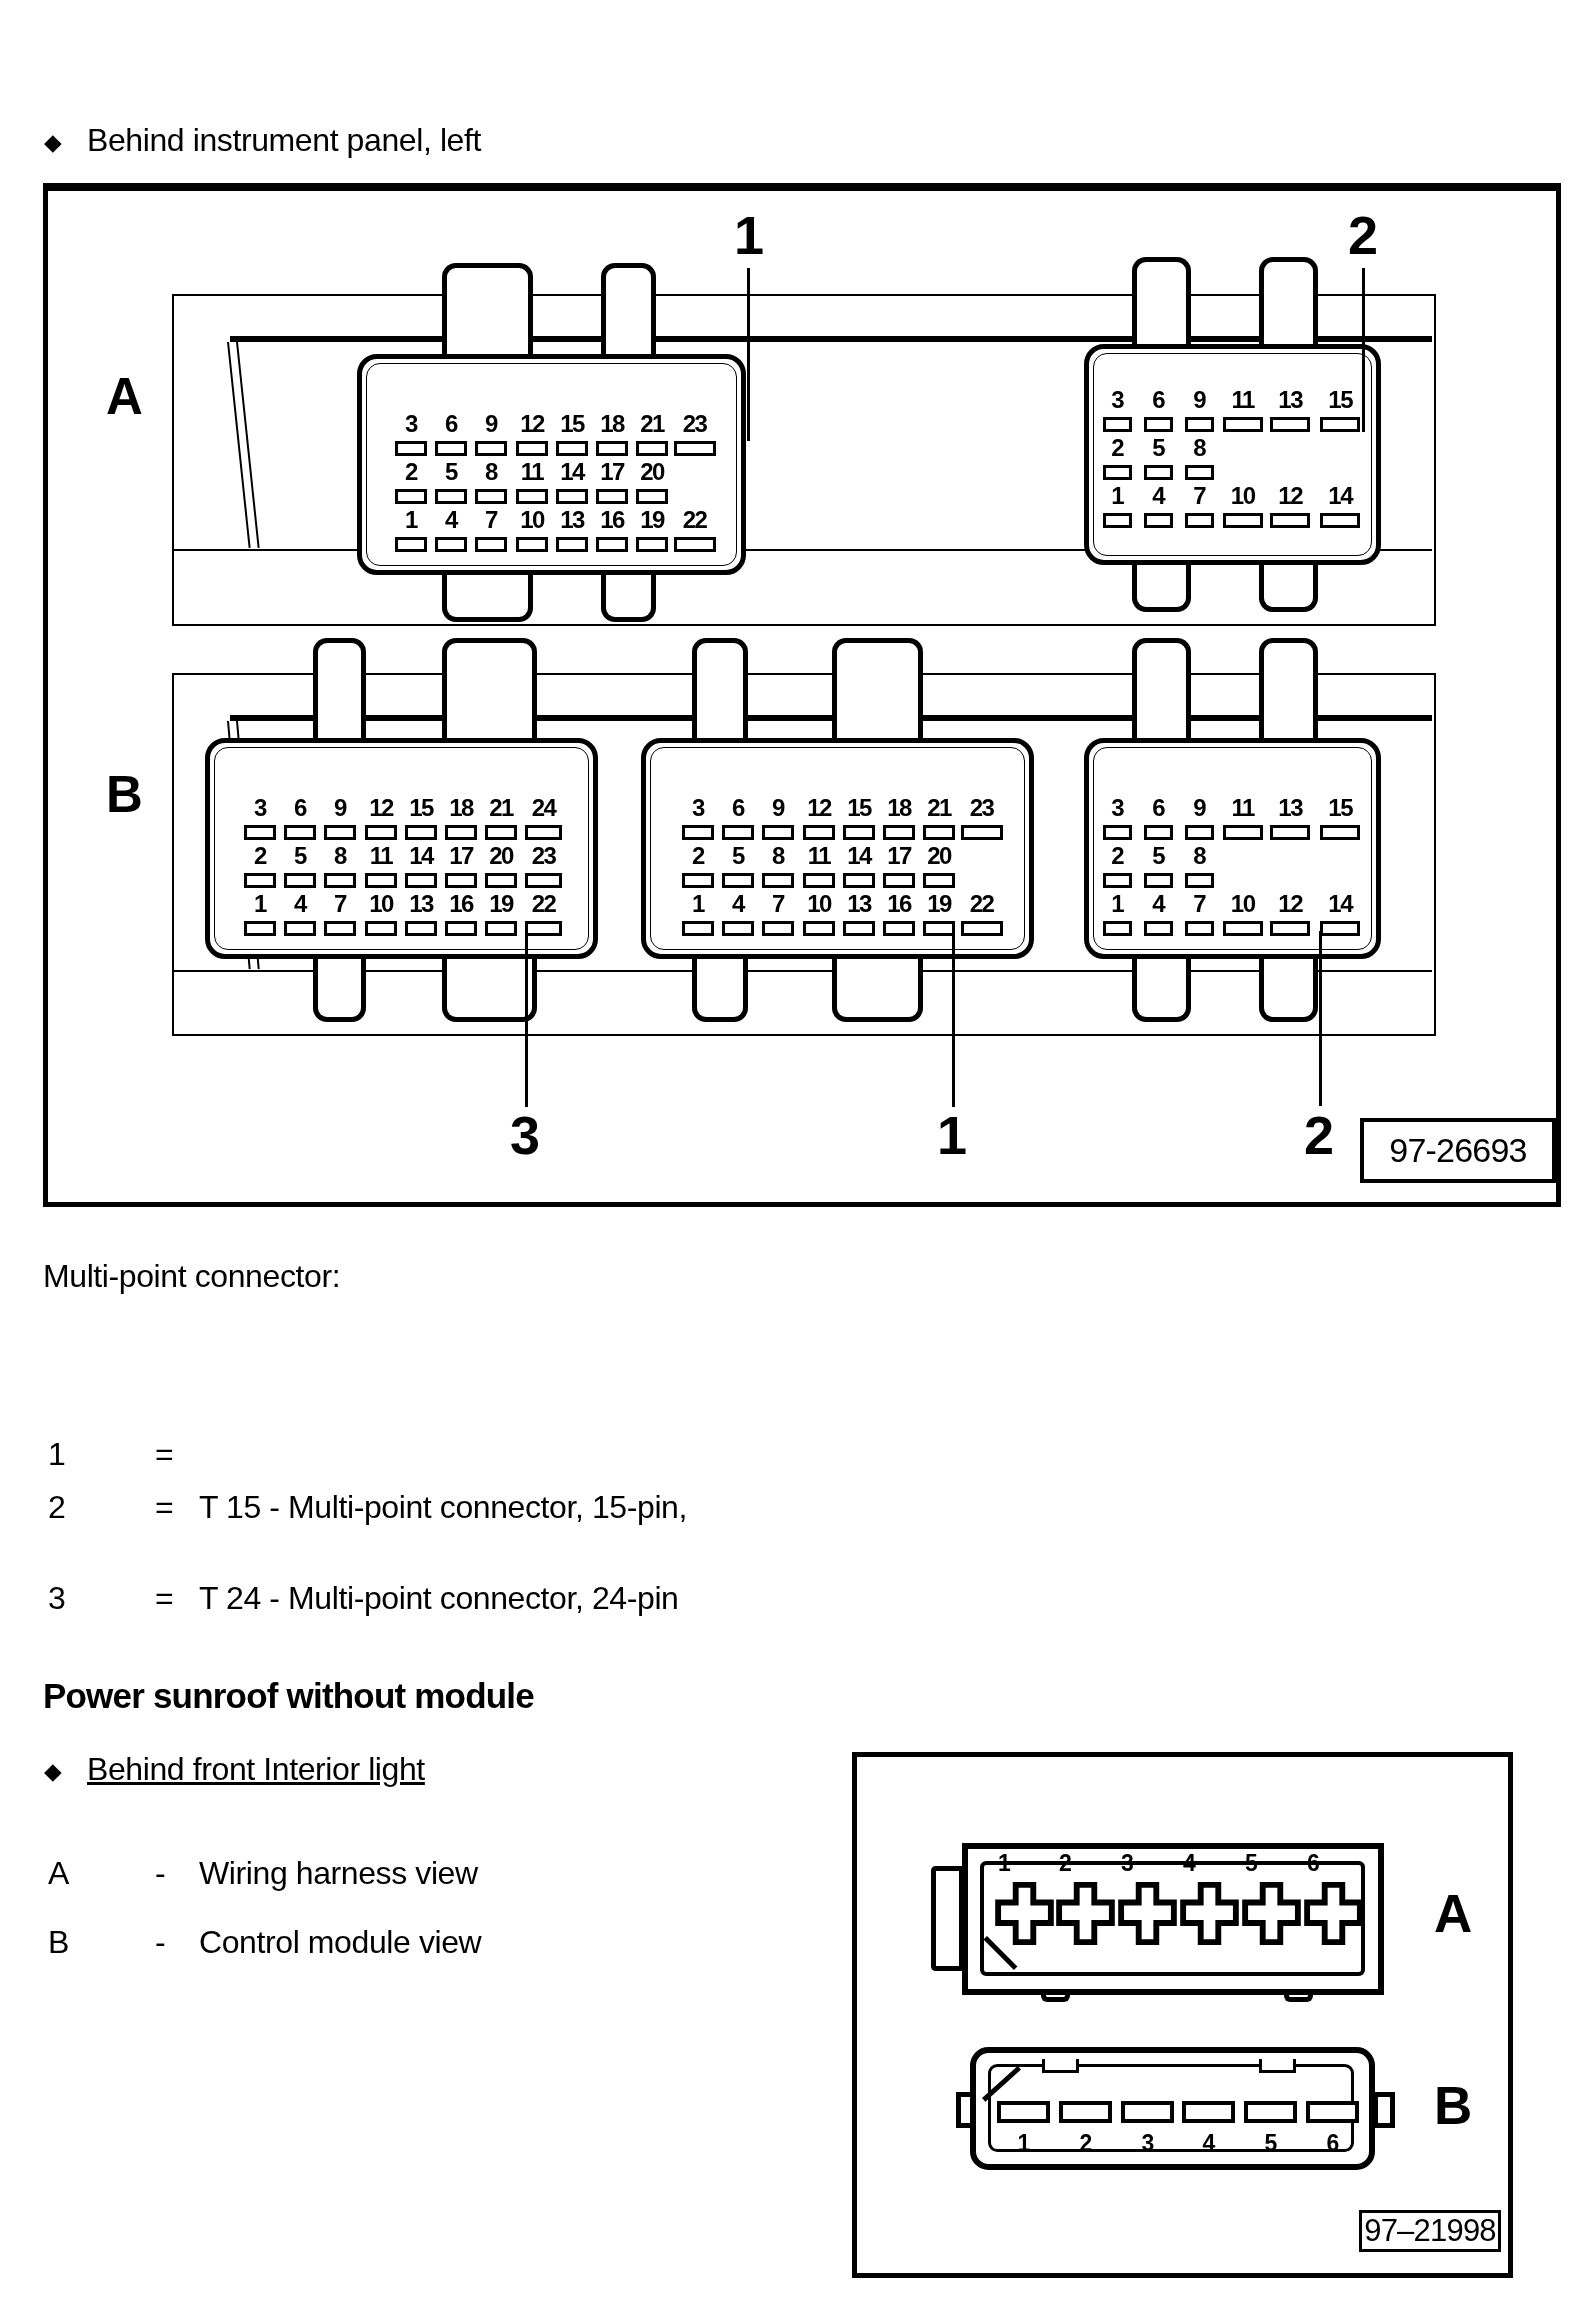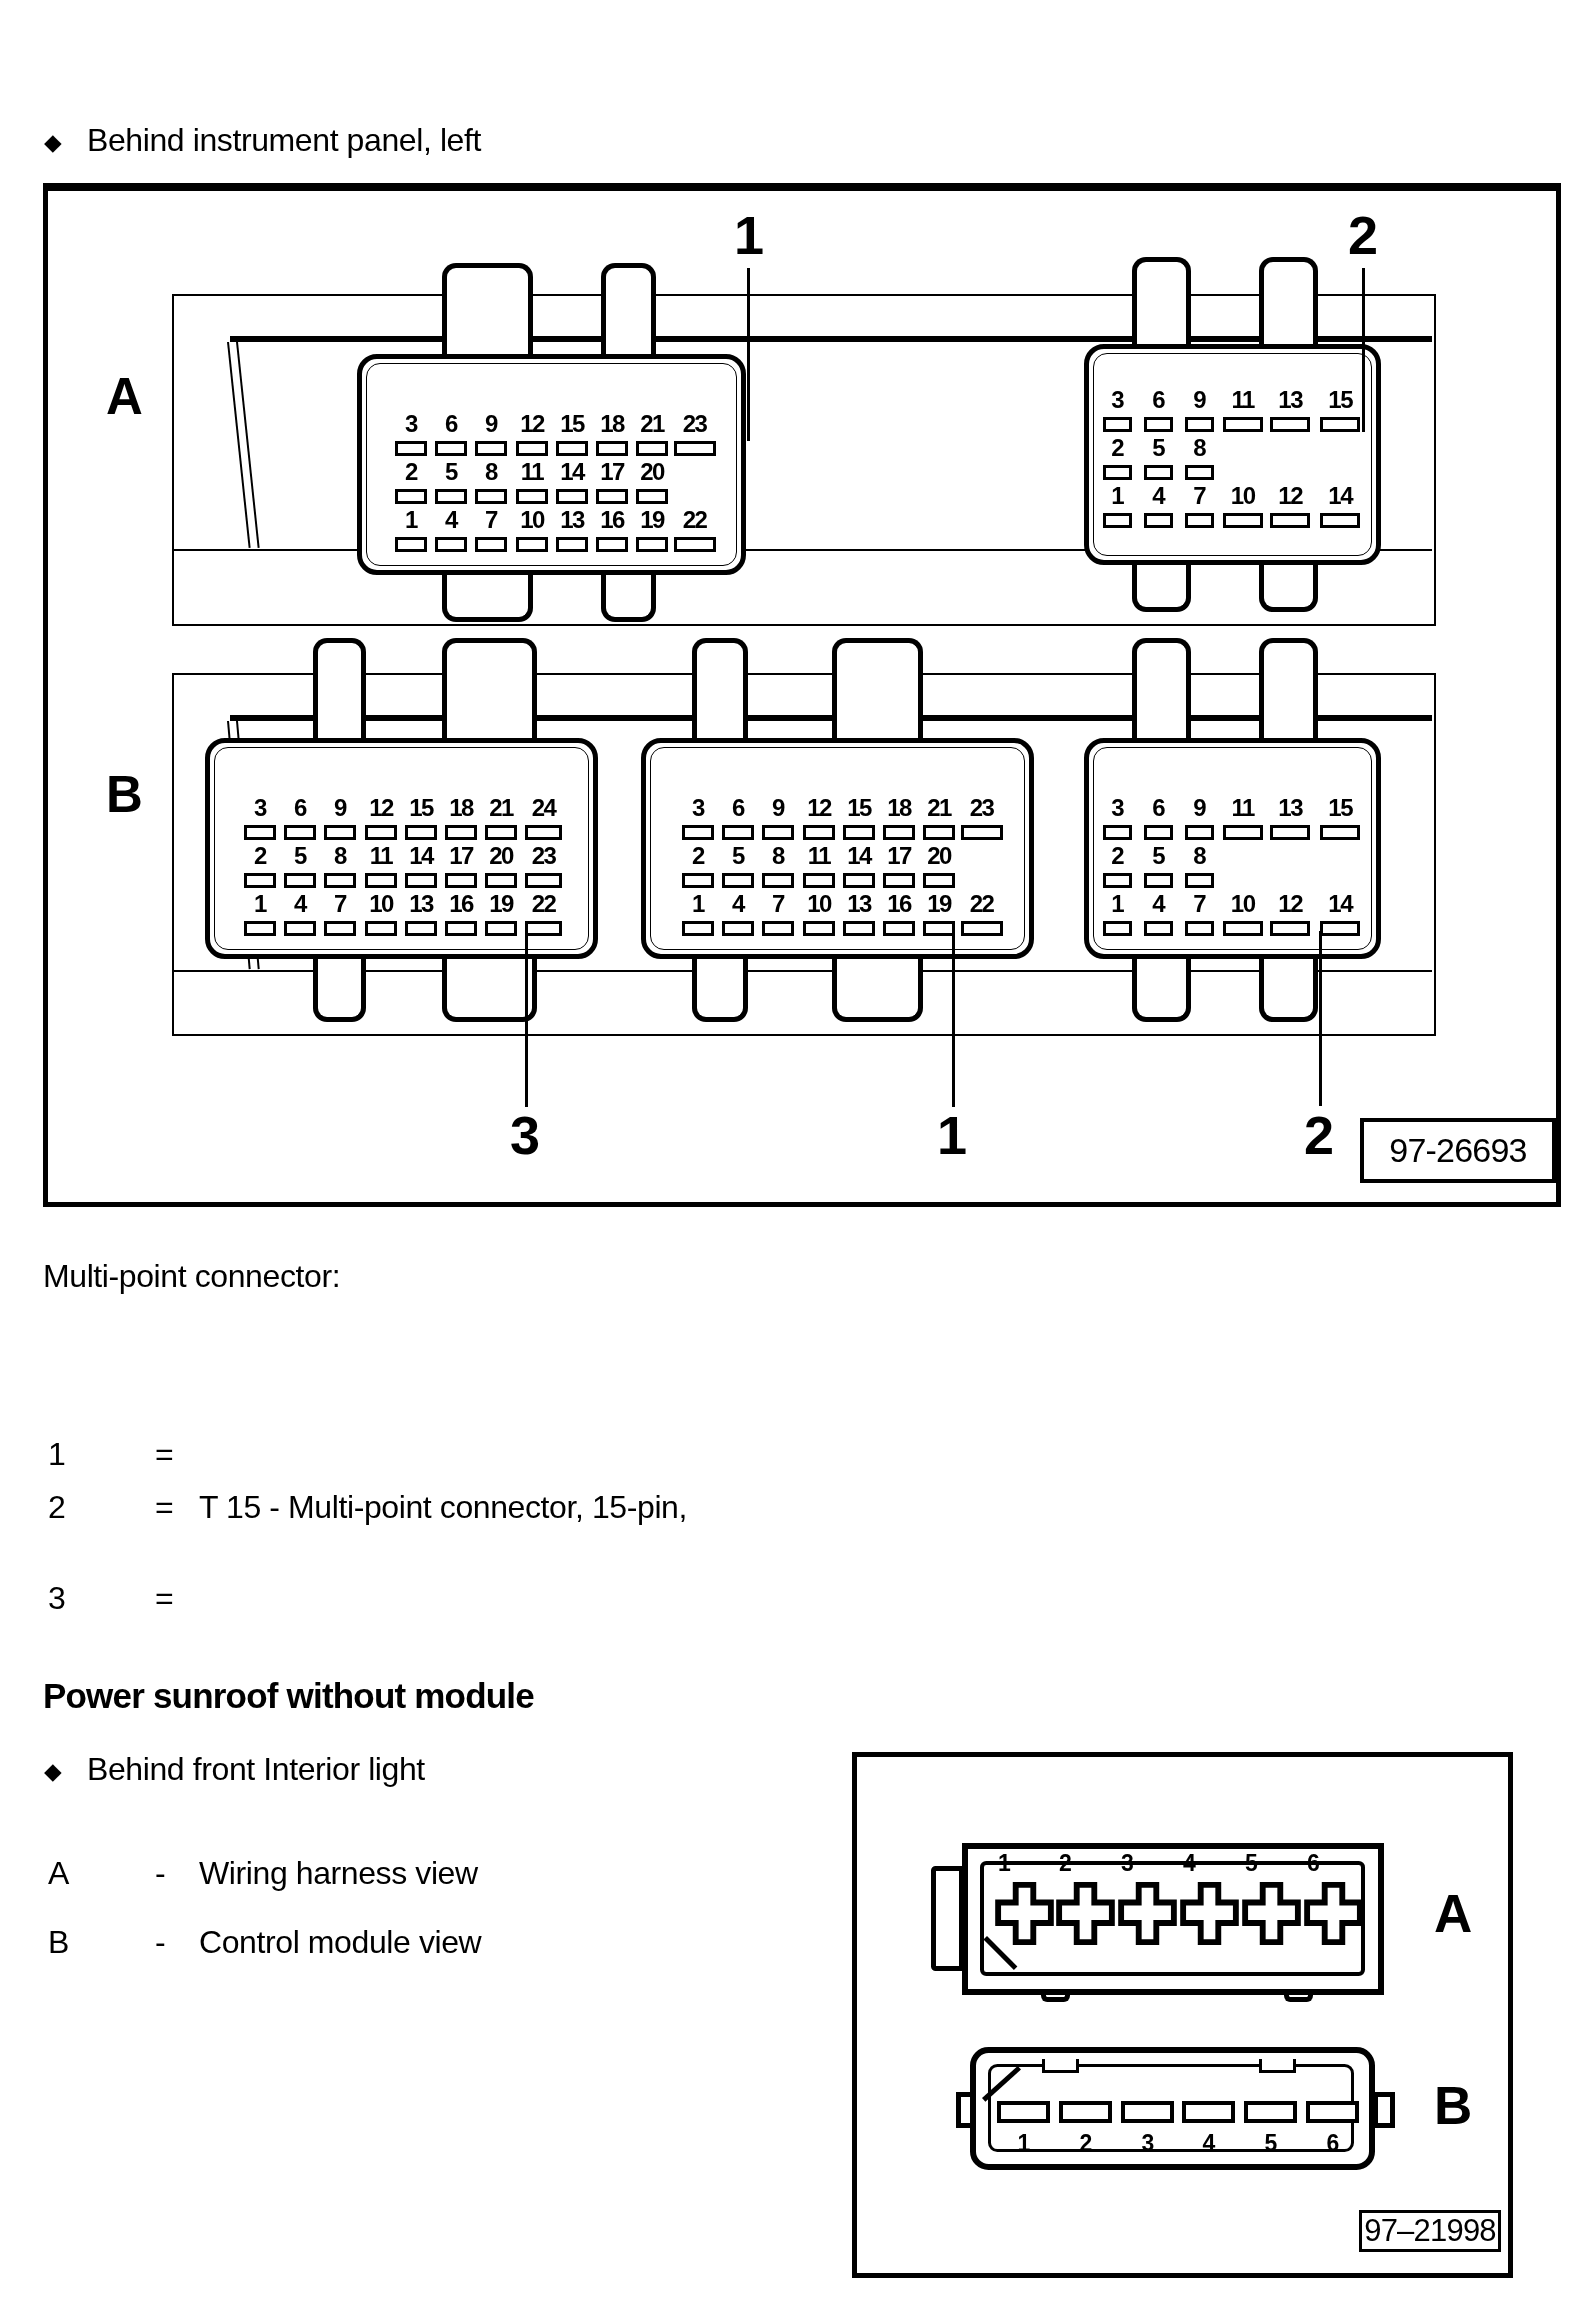--- a/index.html
+++ b/index.html
@@ -534,25 +534,26 @@
     <span class="listeq">=</span>
   </div>
   <div class="abs" style="left:0;top:1489px;width:1573px;height:39px;">
     <span class="listnum">2</span>
     <span class="listeq">=</span>
     <span class="listtx">T 15 - Multi-point connector, 15-pin,</span>
   </div>
   <div class="abs" style="left:0;top:1580px;width:1573px;height:39px;">
     <span class="listnum">3</span>
     <span class="listeq">=</span>
+    <span class="listtx">T 24 - Multi-point connector, 24-pin</span>
   </div>
 
   <div class="abs h1" style="left:43px;top:1676px;">Power sunroof without module</div>
   <span class="abs diamond" style="left:44px;top:1758px;">◆</span>
-  <div class="abs body-t" style="left:87px;top:1751px;">Behind front Interior light</div>
+  <div class="abs body-t" style="left:87px;top:1751px;text-decoration:underline;">Behind front Interior light</div>
 
   <div class="abs" style="left:0;top:1855px;width:850px;height:39px;">
     <span class="listnum">A</span>
     <span class="listeq">-</span>
     <span class="listtx">Wiring harness view</span>
   </div>
   <div class="abs" style="left:0;top:1924px;width:850px;height:39px;">
     <span class="listnum">B</span>
     <span class="listeq">-</span>
     <span class="listtx">Control module view</span>

